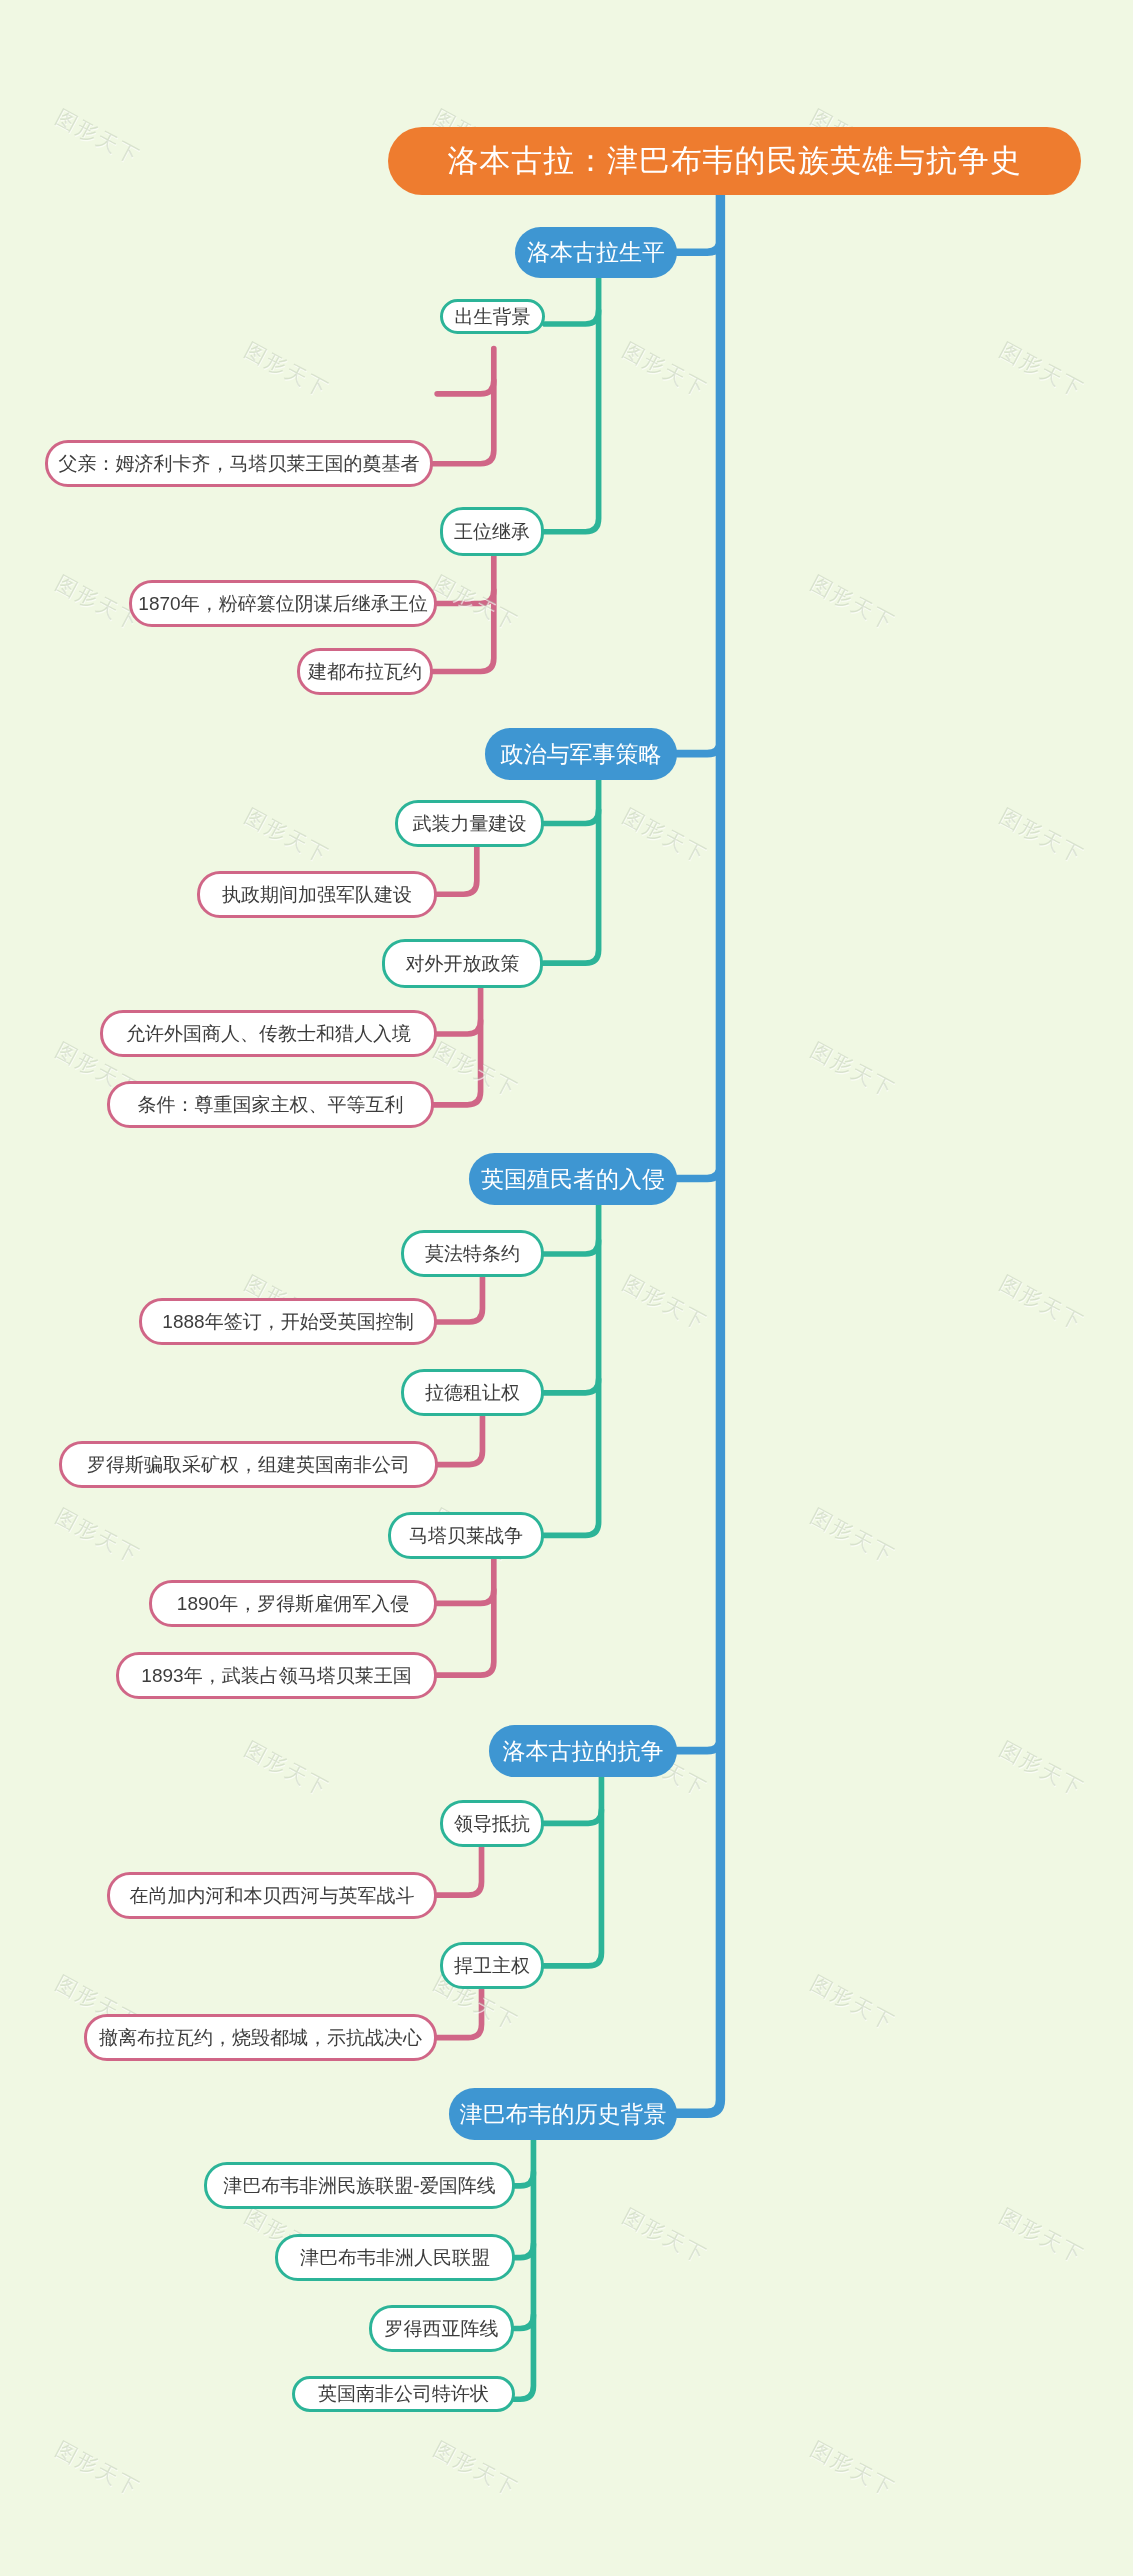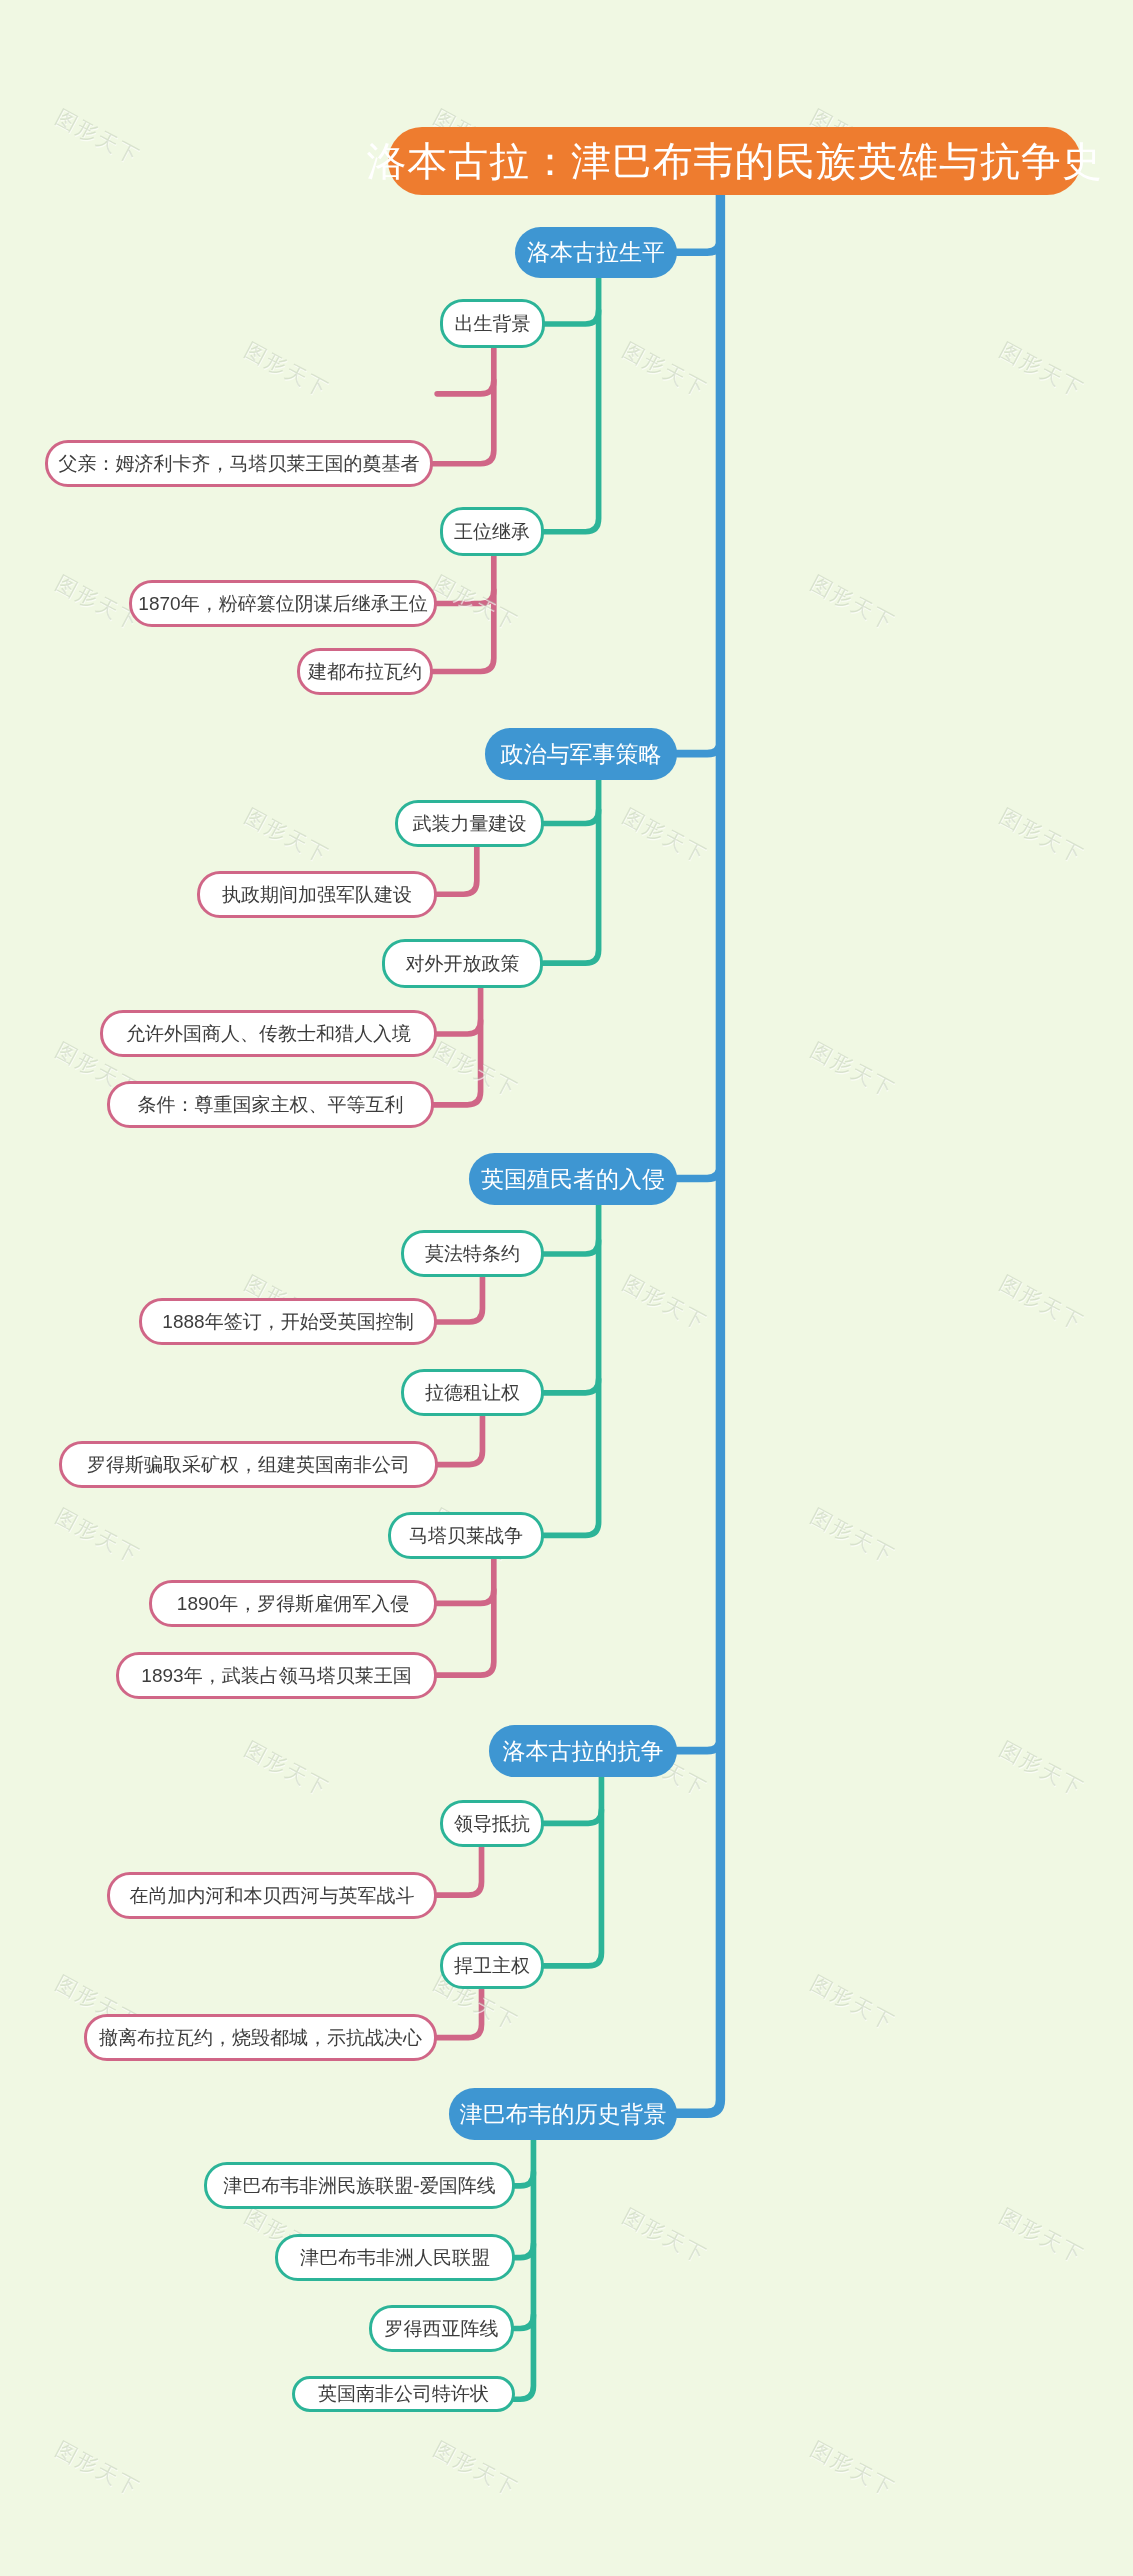--- a/index.html
+++ b/index.html
@@ -1,21 +1,21 @@
 <!DOCTYPE html>
 <html style="font-size:15px"><head>
 <meta charset="utf-8">
 <style>
   html,body{margin:0;padding:0;}
   body{font-family:"Liberation Sans","DejaVu Sans",sans-serif;}
   #canvas{position:relative;width:1133px;height:2576px;background:#f0f8e3;overflow:hidden;}
   #edges{position:absolute;left:0;top:0;z-index:1;}
   .node{position:absolute;z-index:3;display:flex;align-items:center;justify-content:center;
         box-sizing:border-box;text-align:center;white-space:nowrap;}
-  .root{background:#ee7c2f;color:#ffffff;border-radius:35px;font-size:40px;letter-spacing:0.9px;}
+  .root{background:#ee7c2f;color:#ffffff;border-radius:35px;font-size:31px;letter-spacing:0.9px;}
   .branch{background:#3e96d2;color:#ffffff;border-radius:25.5px;font-size:23px;}
   .sub{background:#ffffff;border:3.8px solid #2cb498;color:#3c3c3c;border-radius:23px;font-size:19px;}
   .leaf{background:#ffffff;border:3.8px solid #d06687;color:#3c3c3c;border-radius:23px;font-size:19px;}
   .wm{position:absolute;z-index:2;font-size:21px;letter-spacing:1.9px;color:rgba(160,175,150,0.30);
       text-shadow:0.9px 0.9px 0 rgba(255,255,255,0.65);transform:rotate(28deg);pointer-events:none;user-select:none;}
 </style>
 </head>
 <body>
 
 <div id="canvas">
@@ -64,21 +64,21 @@
   </svg>
 
   <div class="node root" style="left:388px;top:127px;width:693px;height:68px;">洛本古拉：津巴布韦的民族英雄与抗争史</div>
 
   <div class="node branch" style="left:515px;top:227px;width:162px;height:51px;">洛本古拉生平</div>
   <div class="node branch" style="left:485px;top:728px;width:192px;height:52px;">政治与军事策略</div>
   <div class="node branch" style="left:469px;top:1153px;width:208px;height:52px;">英国殖民者的入侵</div>
   <div class="node branch" style="left:489px;top:1725px;width:188px;height:52px;">洛本古拉的抗争</div>
   <div class="node branch" style="left:449px;top:2088px;width:228px;height:52px;">津巴布韦的历史背景</div>
 
-  <div class="node sub" style="left:440px;top:299px;width:105px;height:49px;">出生背景</div>
+  <div class="node sub" style="left:440px;top:299px;width:105px;height:35px;">出生背景</div>
   <div class="node sub" style="left:440px;top:507px;width:104px;height:49px;">王位继承</div>
   <div class="node sub" style="left:395px;top:800px;width:149px;height:47px;">武装力量建设</div>
   <div class="node sub" style="left:382px;top:939px;width:161px;height:49px;">对外开放政策</div>
   <div class="node sub" style="left:401px;top:1230px;width:143px;height:47px;">莫法特条约</div>
   <div class="node sub" style="left:401px;top:1369px;width:143px;height:47px;">拉德租让权</div>
   <div class="node sub" style="left:388px;top:1512px;width:156px;height:47px;">马塔贝莱战争</div>
   <div class="node sub" style="left:440px;top:1800px;width:104px;height:47px;">领导抵抗</div>
   <div class="node sub" style="left:440px;top:1942px;width:104px;height:47px;">捍卫主权</div>
   <div class="node sub" style="left:204px;top:2162px;width:311px;height:47px;">津巴布韦非洲民族联盟-爱国阵线</div>
   <div class="node sub" style="left:275px;top:2234px;width:240px;height:47px;">津巴布韦非洲人民联盟</div>

